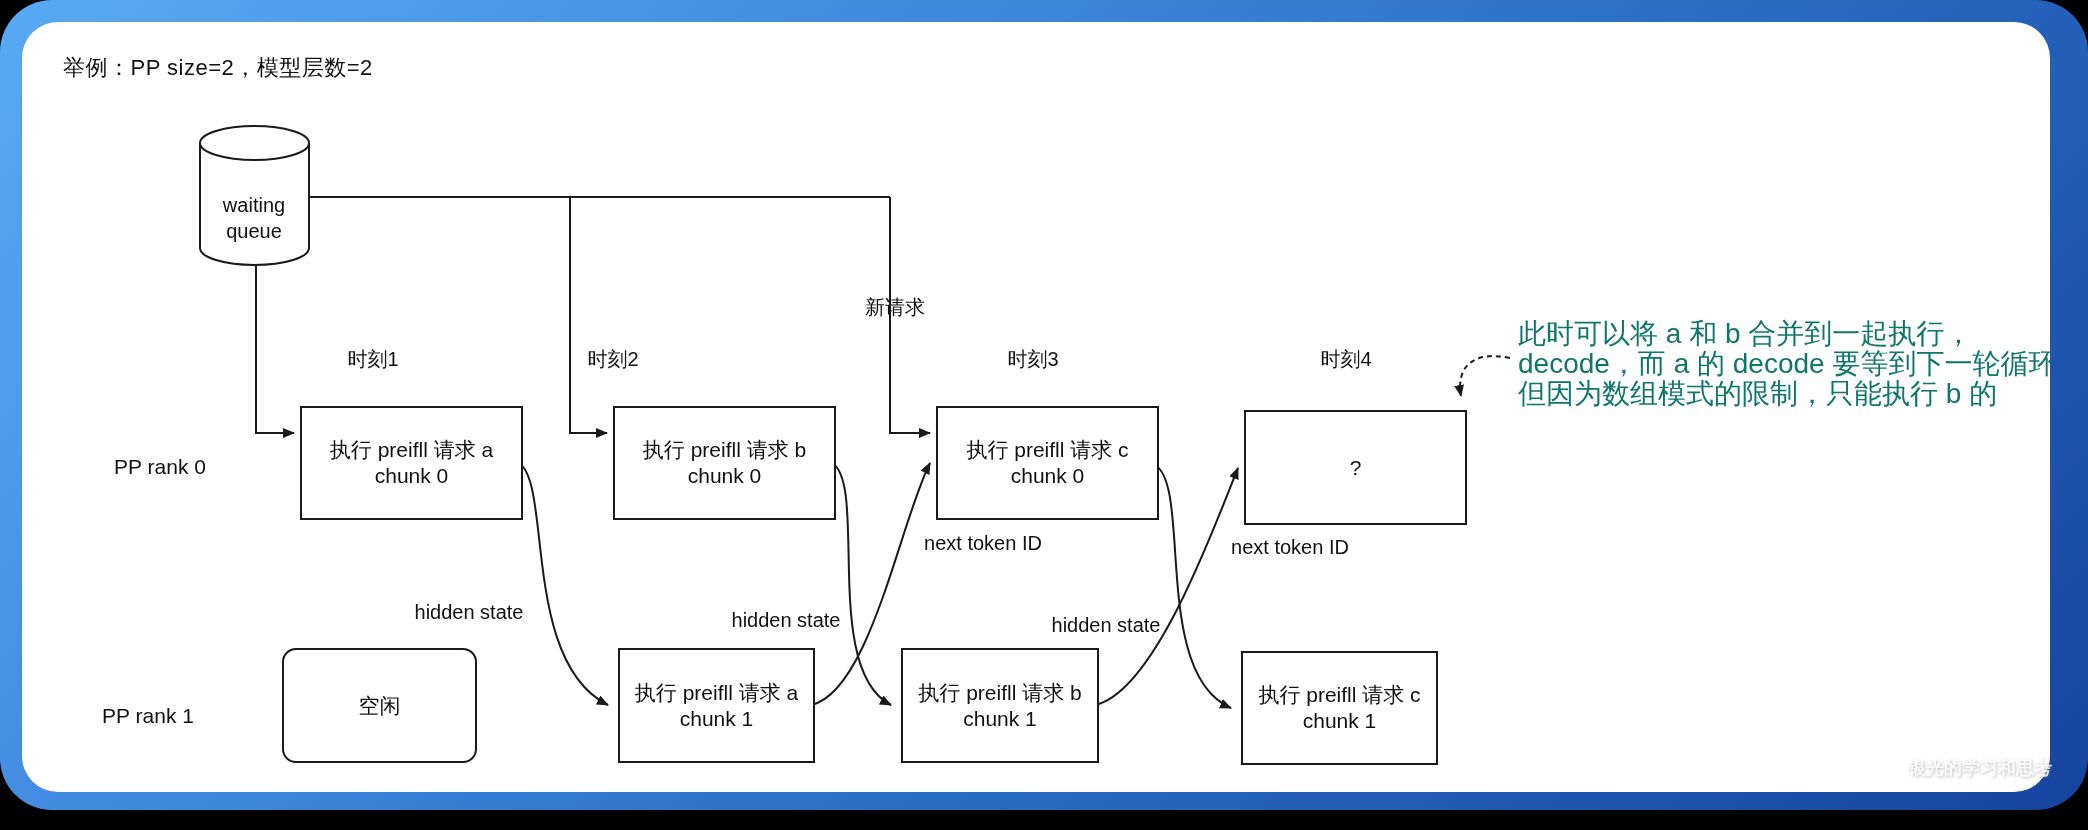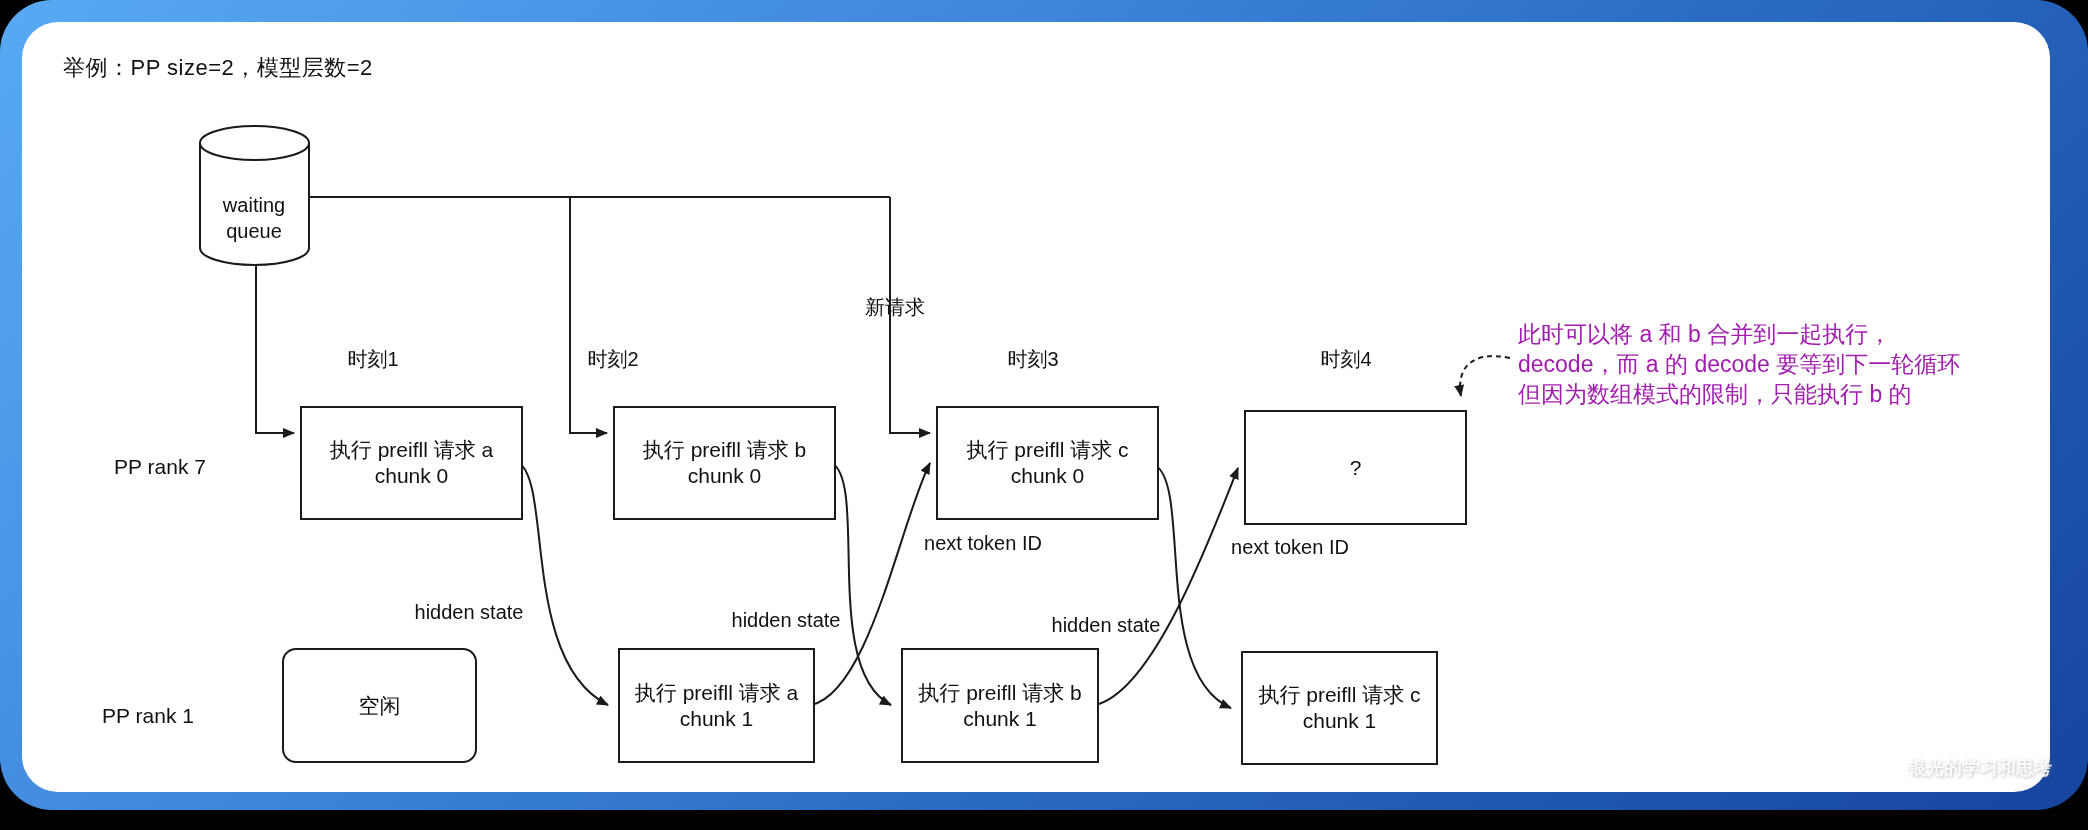--- a/index.html
+++ b/index.html
@@ -21,21 +21,21 @@
   .title{font-size:22px;letter-spacing:.5px;}
   .moment{font-size:20px;}
   .rank{font-size:21px;}
   .edge-label{font-size:20px;}
   .box{
     position:absolute;background:#fff;border:2px solid #1a1a1a;
     display:flex;flex-direction:column;align-items:center;justify-content:center;
     font-size:21px;line-height:26px;color:#111;text-align:center;z-index:2;
   }
   .queue-label{font-size:20px;text-align:right;}
-  .annotation{position:absolute;font-size:23px;line-height:30px;color:#a21caf;white-space:nowrap;}
+  .annotation{position:absolute;font-size:28px;line-height:30px;color:#0f766e;white-space:nowrap;}
   .watermark{
     position:absolute;right:36px;bottom:30px;z-index:5;
     font-size:18px;font-weight:600;color:rgba(255,255,255,0.88);
     text-shadow:1px 1px 3px rgba(110,110,110,0.45);white-space:nowrap;
   }
 </style>
 </head>
 <body>
 
 <div class="frame">
@@ -73,21 +73,21 @@
     <div class="lbl queue-label center" style="left:232px;top:172px;">waiting</div>
     <div class="lbl queue-label center" style="left:232px;top:198px;">queue</div>
 
     <div class="lbl moment center" style="left:351px;top:324px;">时刻1</div>
     <div class="lbl moment center" style="left:591px;top:324px;">时刻2</div>
     <div class="lbl moment center" style="left:1011px;top:324px;">时刻3</div>
     <div class="lbl moment center" style="left:1324px;top:324px;">时刻4</div>
 
     <div class="lbl moment center" style="left:873px;top:272px;z-index:3;">新请求</div>
 
-    <div class="lbl rank center" style="left:138px;top:433px;">PP rank 7</div>
+    <div class="lbl rank center" style="left:138px;top:433px;">PP rank 0</div>
     <div class="lbl rank center" style="left:126px;top:682px;">PP rank 1</div>
 
     <div class="box" style="left:278px;top:384px;width:219px;height:110px;">
       <div>执行 preifll 请求 a</div>
       <div>chunk 0</div>
     </div>
     <div class="box" style="left:591px;top:384px;width:219px;height:110px;">
       <div>执行 preifll 请求 b</div>
       <div>chunk 0</div>
     </div>

